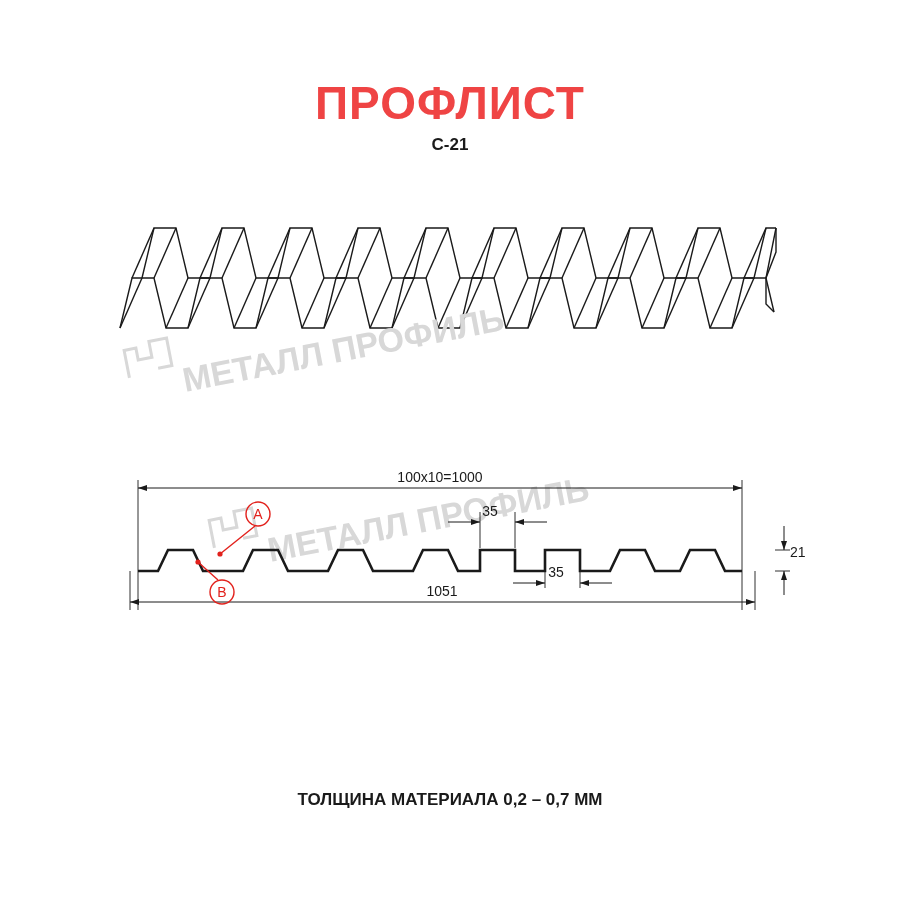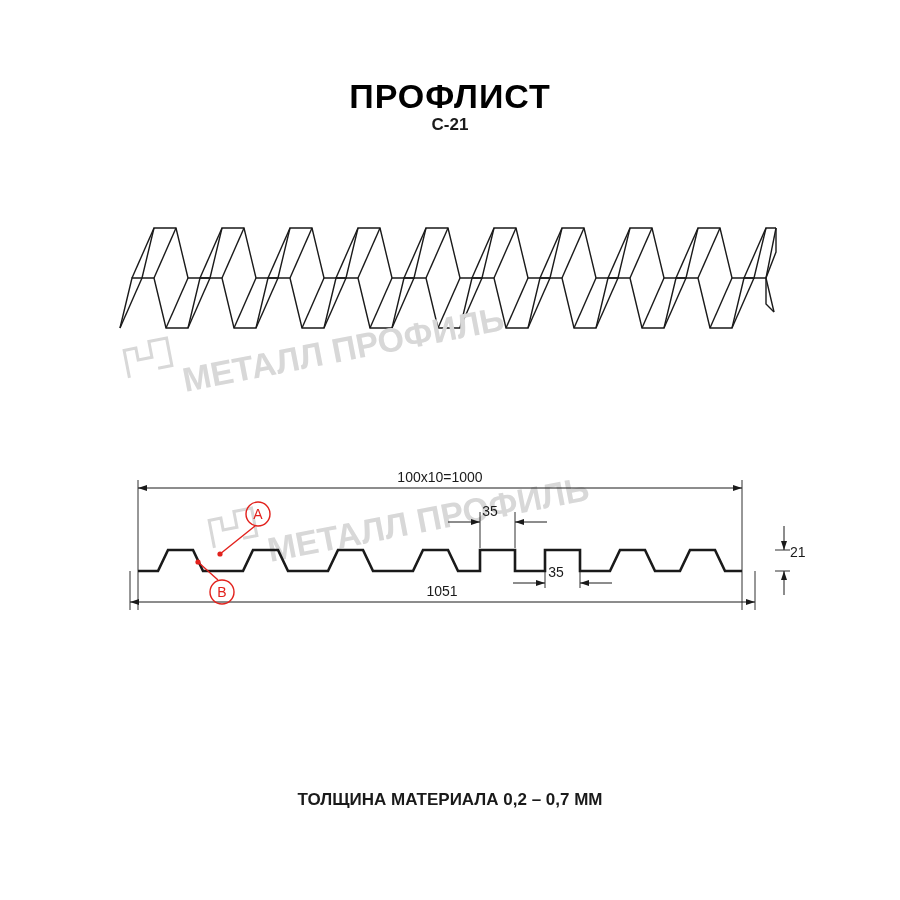--- a/index.html
+++ b/index.html
@@ -21,28 +21,28 @@
     height: 900px;
   }
   .title-block {
     position: absolute;
     top: 78px;
     left: 0;
     width: 900px;
     text-align: center;
   }
   .title-main {
-    font-size: 34px;
+    font-size: 46px;
     font-weight: bold;
     letter-spacing: 1px;
-    color: #000000;
+    color: #ef4444;
     line-height: 1.1;
   }
   .title-sub {
-    margin-top: 0;
+    margin-top: 6px;
     font-size: 17px;
     font-weight: bold;
     color: #1a1a1a;
   }
   .iso-wrap {
     position: absolute;
     top: 200px;
     left: 110px;
     width: 680px;
     height: 160px;

